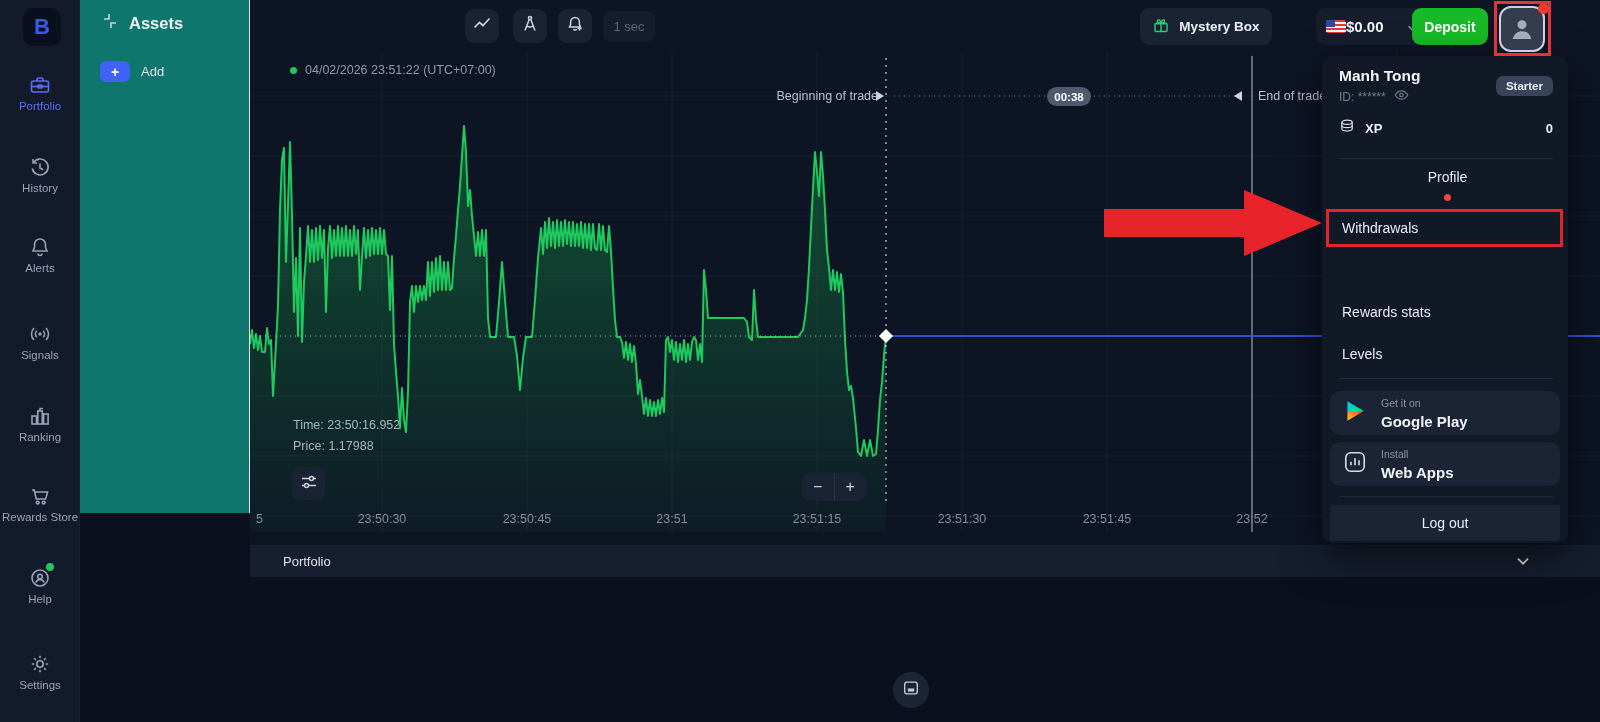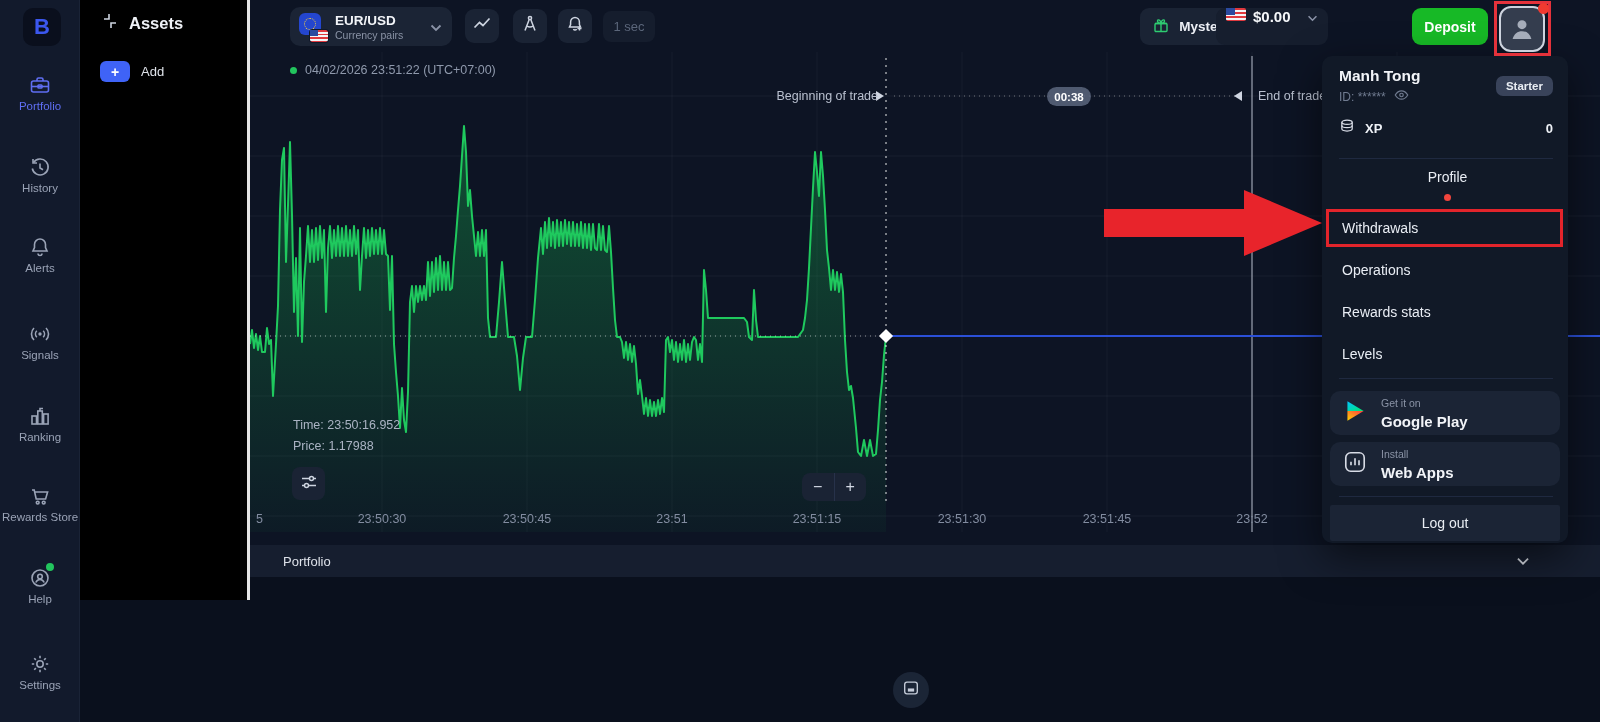--- a/index.html
+++ b/index.html
@@ -35,21 +35,21 @@
   .logo { left:23px; top:8px; width:38px; height:38px; background:#0a0f1d; border-radius:10px;
           display:flex; align-items:center; justify-content:center; color:#3b57ee; font-size:22px;
           font-weight:bold; cursor:pointer; }
   .rail-item { left:0; width:80px; text-align:center; color:#9aa3b6; cursor:pointer; }
   .rail-item .ric { display:flex; justify-content:center; }
   .rail-item .rlb { font-size:11.5px; line-height:12.5px; margin-top:3px; }
   .rail-item.active { color:#5f6ef2; }
   .help-dot { position:absolute; left:46px; top:-3px; width:8px; height:8px; border-radius:50%; background:#22c55e; }
 
   
-  .assets { left:80px; top:0; width:170px; height:600px; background:#000000; z-index:3; border-right:3px solid #e5e5e5; }
+  .assets { left:80px; top:0; width:170px; height:513px; background:#0f766e; z-index:3; border-right:1px solid #e5e5e5; }
   .assets-head { position:absolute; left:22px; top:13px; display:flex; align-items:center; gap:11px;
                  font-size:16.5px; font-weight:bold; color:#eef1f6; }
   .add-row { position:absolute; left:20px; top:61px; display:flex; align-items:center; gap:11px; cursor:pointer; }
   .add-btn { width:30px; height:21px; background:#3f63f7; border-radius:6px; color:#fff;
              display:flex; align-items:center; justify-content:center; font-size:14px; font-weight:bold; }
   .add-lbl { font-size:13px; color:#dfe3ea; }
 
   
   .topbar { z-index:4; }
   .pair-btn { left:290px; top:7px; width:162px; height:39px; background:#1b2435; border-radius:10px;
@@ -67,22 +67,22 @@
   .pair-cat { font-size:10.5px; color:#8a93a6; margin-top:1px; }
   .chev { color:#8b93a7; }
   .pair-btn .chev { margin-left:auto; margin-right:10px; }
   .tbtn { top:9px; width:34px; height:34px; background:#1a2334; border-radius:9px; color:#cdd4e0;
           display:flex; align-items:center; justify-content:center; cursor:pointer; }
   .tf-pill { left:603px; top:11px; width:52px; height:31px; background:#151d2d; border-radius:8px;
              display:flex; align-items:center; justify-content:center; font-size:13px; color:#5b667a; cursor:pointer; }
   .mystery { left:1140px; top:8px; width:132px; height:37px; background:#1a2334; border-radius:9px;
              display:flex; align-items:center; justify-content:center; gap:9px; cursor:pointer; }
   .mystery span { font-size:13.5px; font-weight:bold; color:#eceff5; }
-  .balance { left:1216px; top:8px; width:112px; height:37px; background:#161e2e; border-radius:9px;
-             display:flex; gap:7px; padding:0 10px; cursor:pointer; }
+  .balance { left:1316px; top:8px; width:112px; height:37px; background:#161e2e; border-radius:9px;
+             display:flex; align-items:center; padding:0 10px; cursor:pointer; }
   .bal-flag { width:20px; height:13px; border-radius:2px; position:relative;
               background:repeating-linear-gradient(180deg,#e0393e 0 2px,#f4f5f7 2px 4px); }
   .bal-flag::after { content:""; position:absolute; left:0; top:0; width:9px; height:7px; background:#2b4a9f; }
   .bal-val { font-size:15px; font-weight:bold; color:#f4f6f9; }
   .balance .chev { margin-left:auto; }
   .deposit { left:1412px; top:8px; width:76px; height:37px; background:#17b926; border:none; border-radius:9px;
              color:#fff; font-size:14px; font-weight:bold; cursor:pointer; font-family:"Liberation Sans",sans-serif; }
   .avatar-hl { left:1494px; top:1px; width:57px; height:55px; border:3px solid #e5323b; z-index:6; }
   .avatar { left:1499px; top:6px; width:46px; height:46px; background:#343d4e; border:2px solid #cdd3de;
             border-radius:12px; display:flex; align-items:center; justify-content:center; cursor:pointer; z-index:6; }
@@ -288,35 +288,20 @@
             <path d="M14 10H9v5"></path>
         </svg></span>
       <span>Assets</span>
     </div>
     <div class="add-row">
       <span class="add-btn">+</span>
       <span class="add-lbl">Add</span>
     </div>
   </div>
 
-  <div class="abs topbar pair-btn">
-    <span class="flag-stack">
-      <span class="flag-eu"></span>
-        <span class="flag-us"></span>
-    </span>
-    <span class="pair-txt">
-      <div class="pair-sym">EUR/USD</div>
-      <div class="pair-cat">Currency pairs</div>
-    </span>
-    <span class="chev">
-      <svg width="12" height="8" viewBox="0 0 12 8" fill="none" stroke="currentColor" stroke-width="1.8">
-          <path d="M1.5 1.5 6 6l4.5-4.5"></path>
-        </svg>
-    </span>
-  </div>
 
   <div class="abs topbar tbtn" style="left:465px;">
     <span>
       <svg width="20" height="20" viewBox="0 0 20 20" fill="none" stroke="currentColor" stroke-width="1.7">
           <polyline points="2.5,13.5 7.5,8.5 11,11.5 17.5,4.5"></polyline>
         </svg>
     </span>
   </div>
   <div class="abs topbar tbtn" style="left:513px;">
     <span>
@@ -406,23 +391,20 @@
       <span class="xv">0</span>
     </div>
     <div class="m-div" style="top:102px;"></div>
 
     <div class="m-item" style="top:113px;flex-direction:column;">
       <span>Profile</span>
       <span class="p-dot"></span>
     </div>
     <div class="m-item" style="top:155px;text-align:center;">
       <span>Withdrawals</span>
-    </div>
-    <div class="m-item" style="top:197px;">
-      <span>Operations</span>
     </div>
     <div class="m-item" style="top:239px;">
       <span>Rewards stats</span>
     </div>
     <div class="m-item" style="top:281px;">
       <span>Levels</span>
     </div>
 
     <div class="m-div" style="top:322px;"></div>
 

